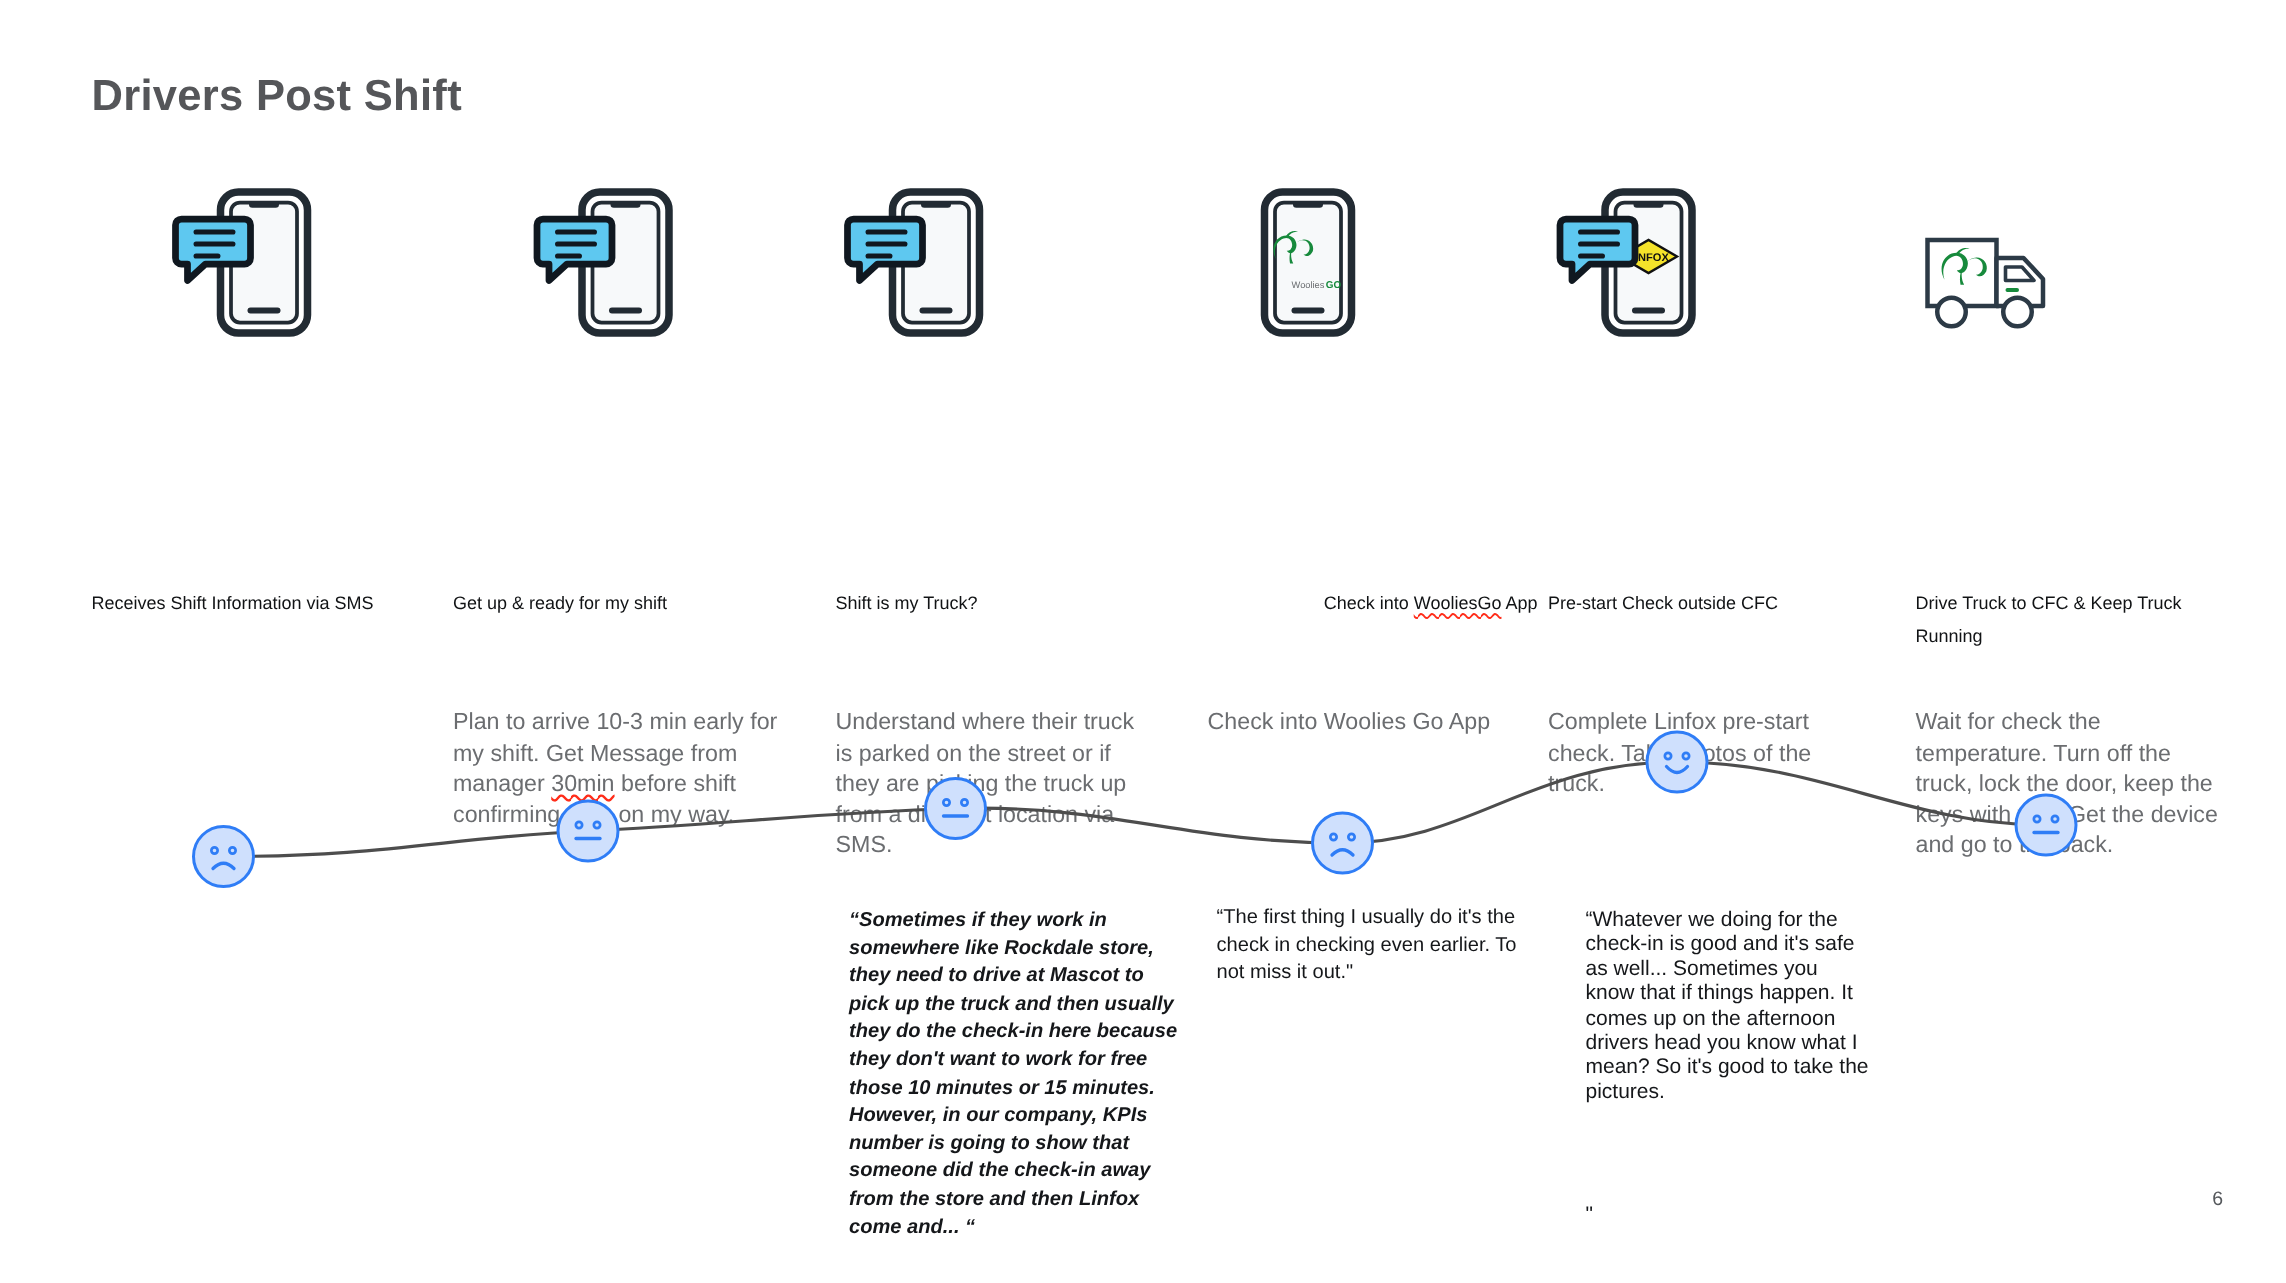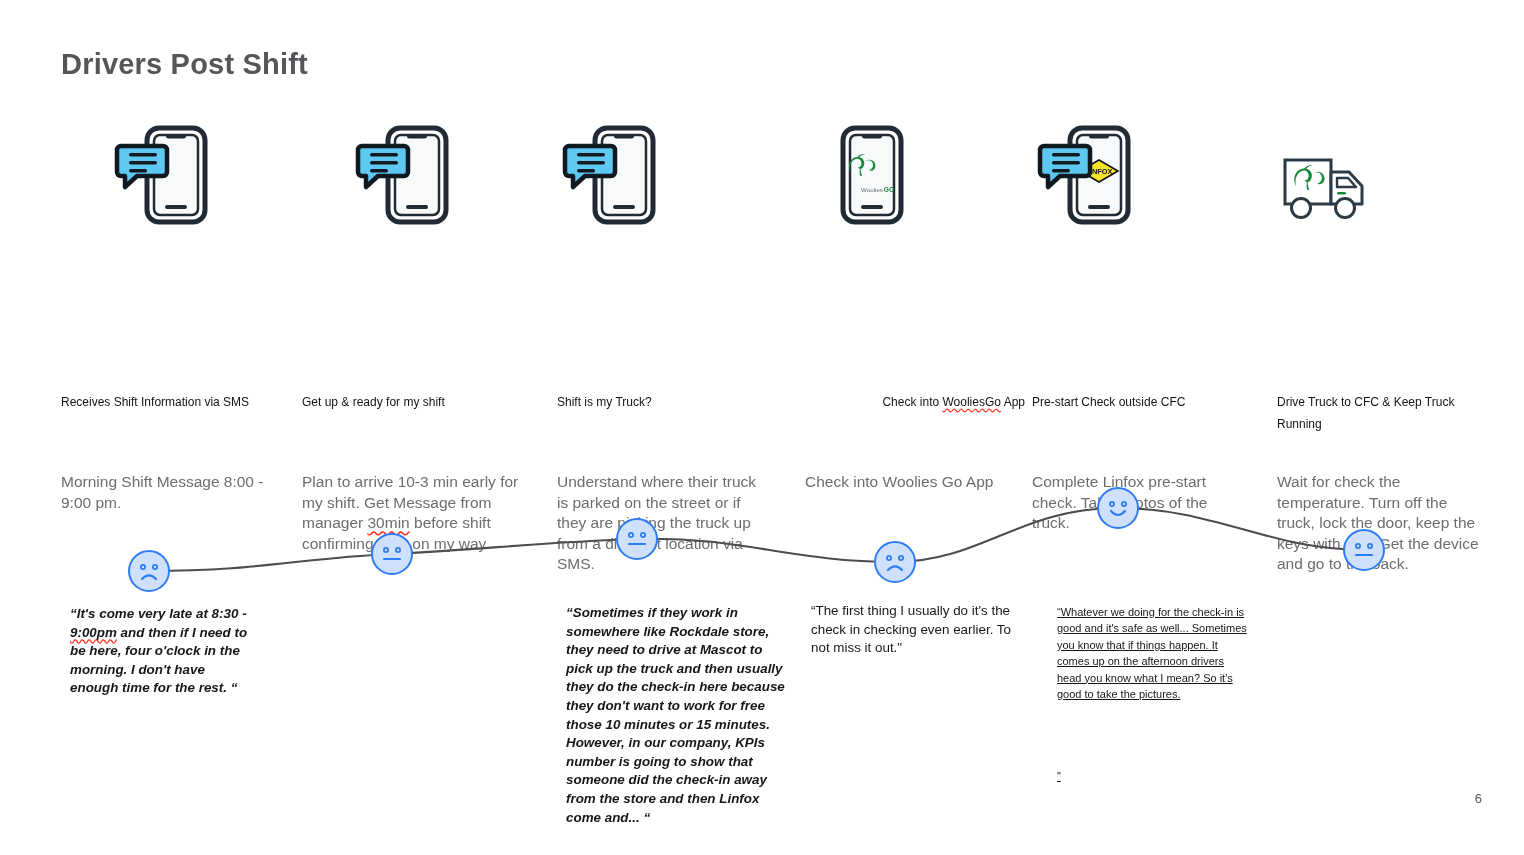--- a/index.html
+++ b/index.html
@@ -74,21 +74,20 @@
         <rect x="57" y="14" width="20" height="4.5" rx="2.2" fill="#222b33"></rect>
         <rect x="56" y="85" width="22" height="4" rx="2" fill="#222b33"></rect>
         <path d="M12 26 h42 a4 4 0 0 1 4 4 v22 a4 4 0 0 1 -4 4 h-26 l-12 11 v-11 h-4 a4 4 0 0 1 -4 -4 v-22 a4 4 0 0 1 4 -4 z" fill="#5ec8f0" stroke="#101820" stroke-width="4.5" stroke-linejoin="round"></path>
         <rect x="20" y="33" width="28" height="3.4" rx="1.7" fill="#101820"></rect>
         <rect x="20" y="41" width="28" height="3.4" rx="1.7" fill="#101820"></rect>
         <rect x="20" y="49" width="18" height="3.4" rx="1.7" fill="#101820"></rect>
       </svg>
     </div>
     <div class="step-head" style="left:0;width:220px;">Receives Shift Information via SMS</div>
     <div class="step-body" style="left:0;width:215px;">
-      <p>Morning Shift Message 8:00 - 9:00 pm.</p>
     </div>
   </div>
 
   <div class="col" style="left:302px;width:230px;">
     <div class="icon-wrap" style="margin-left:48px;">
       <svg width="110" height="110" viewBox="0 0 110 110">
         <rect x="38" y="8" width="58" height="94" rx="12" fill="#ffffff" stroke="#222b33" stroke-width="5"></rect>
         <rect x="45" y="15" width="44" height="80" rx="6" fill="#f7f9fa" stroke="#222b33" stroke-width="2.5"></rect>
         <rect x="57" y="14" width="20" height="4.5" rx="2.2" fill="#222b33"></rect>
         <rect x="56" y="85" width="22" height="4" rx="2" fill="#222b33"></rect>
@@ -232,32 +231,29 @@
       </svg>
   </div>
   <div class="face" style="left:1343px;top:529px;">
     <svg width="38" height="38" viewBox="0 0 38 38">
         <circle cx="13" cy="15" r="2.1" fill="none" stroke="#2f7df6" stroke-width="1.8"></circle>
         <circle cx="25" cy="15" r="2.1" fill="none" stroke="#2f7df6" stroke-width="1.8"></circle>
         <line x1="11" y1="24" x2="27" y2="24" stroke="#2f7df6" stroke-width="2.2" stroke-linecap="round"></line>
       </svg>
   </div>
 
-  <div class="quote ital" style="left:70px;top:605px;width:178px;">
-    <p><span>“It's come very late at 8:30 - </span><span class="sp">9:00pm</span><span> and then if I need to be here, four o'clock in the morning. I don't have enough time for the rest. “</span></p>
-  </div>
 
   <div class="quote ital" style="left:566px;top:604px;width:220px;">
     <p>“Sometimes if they work in somewhere like Rockdale store, they need to drive at Mascot to pick up the truck and then usually they do the check-in here because they don't want to work for free those 10 minutes or 15 minutes. However, in our company, KPIs number is going to show that someone did the check-in away from the store and then Linfox come and... “</p>
   </div>
 
   <div class="quote" style="left:811px;top:602px;width:222px;">
     <p>“The first thing I usually do it's the check in checking even earlier. To not miss it out."</p>
   </div>
 
-  <div class="quote" style="left:1057px;top:604px;width:190px;font-size:11px;line-height:16.4px;text-decoration:underline;">
+  <div class="quote" style="left:1057px;top:604px;width:190px;font-size:14px;line-height:16.4px;">
     <p>“Whatever we doing for the check-in is good and it's safe as well... Sometimes you know that if things happen. It comes up on the afternoon drivers head you know what I mean? So it's good to take the pictures.</p>
     <p style="margin-top:66px;">"</p>
   </div>
 
   <div id="page-number">6</div>
 
 </div>
 
 </body></html>

